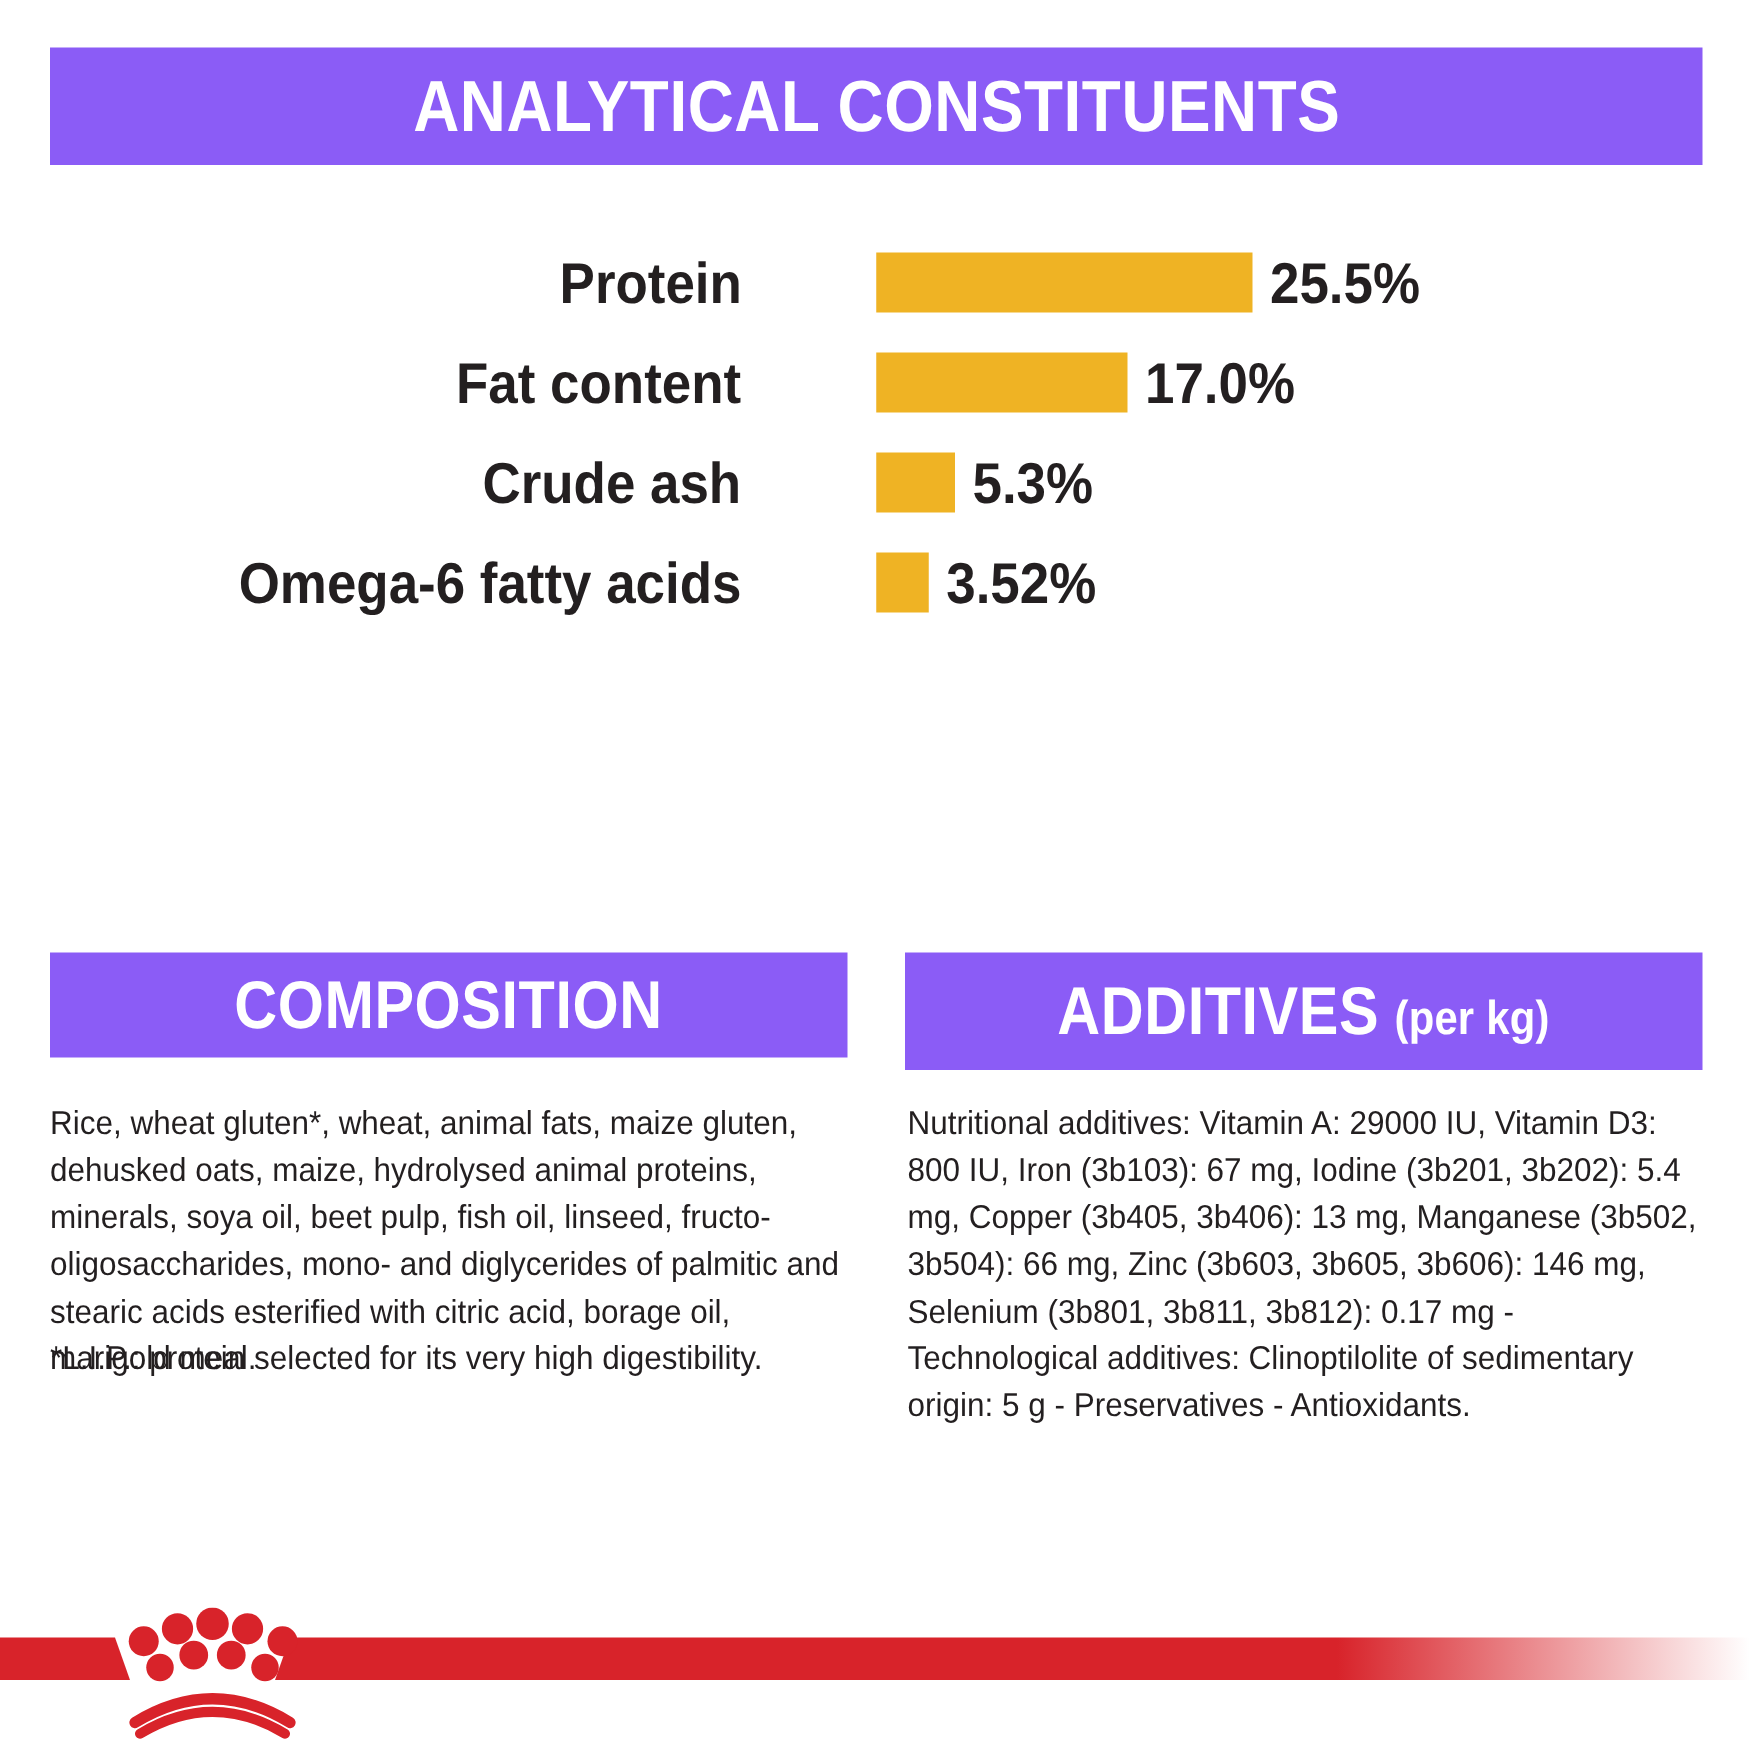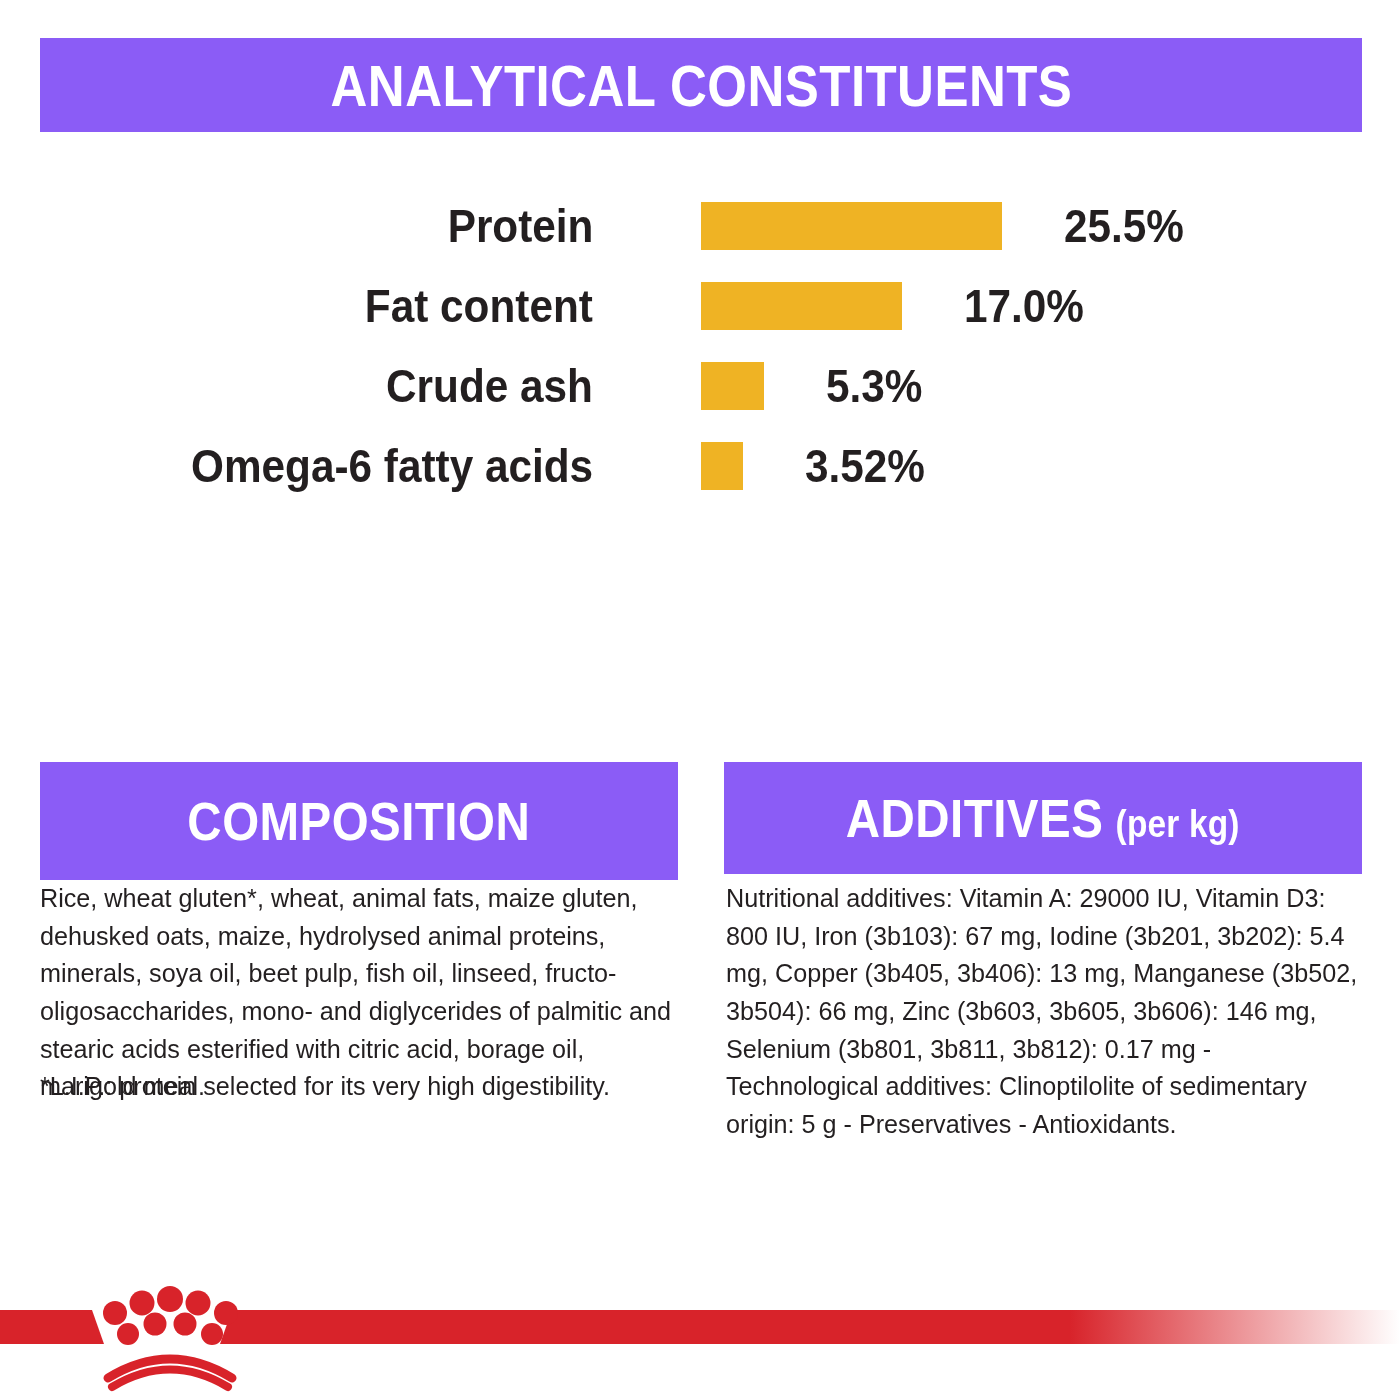--- a/index.html
+++ b/index.html
@@ -43,34 +43,34 @@
   #analytical-band .band-title {
     font-size: 58px;
     transform: scaleX(0.88);
     transform-origin: center center;
   }
 
   #composition-band {
     left: 40px;
     top: 762px;
     width: 638px;
-    height: 118px;
+    height: 84px;
     justify-content: center;
   }
   #composition-band .band-title {
     font-size: 54px;
     transform: scaleX(0.88);
     transform-origin: center center;
   }
 
   #additives-band {
     left: 724px;
     top: 762px;
     width: 638px;
-    height: 112px;
+    height: 94px;
     justify-content: center;
   }
   #additives-band .additives-inner {
     display: flex;
     align-items: baseline;
     transform: scaleX(0.88);
     transform-origin: center center;
     white-space: nowrap;
   }
   #additives-band .additives-main {
@@ -113,21 +113,20 @@
     line-height: 1;
     white-space: nowrap;
     transform: scaleX(0.92);
     transform-origin: right center;
   }
   .nutrient-bar-wrap {
     position: absolute;
     left: 700px;
     display: flex;
     align-items: center;
-    gap: 48px;
   }
   .nutrient-bar {
     background: #EFB324;
     height: 48px;
     flex: none;
   }
   .nutrient-value {
     color: #231f20;
     font-family: "Liberation Sans Narrow", "Liberation Sans", sans-serif;
     font-weight: bold;

